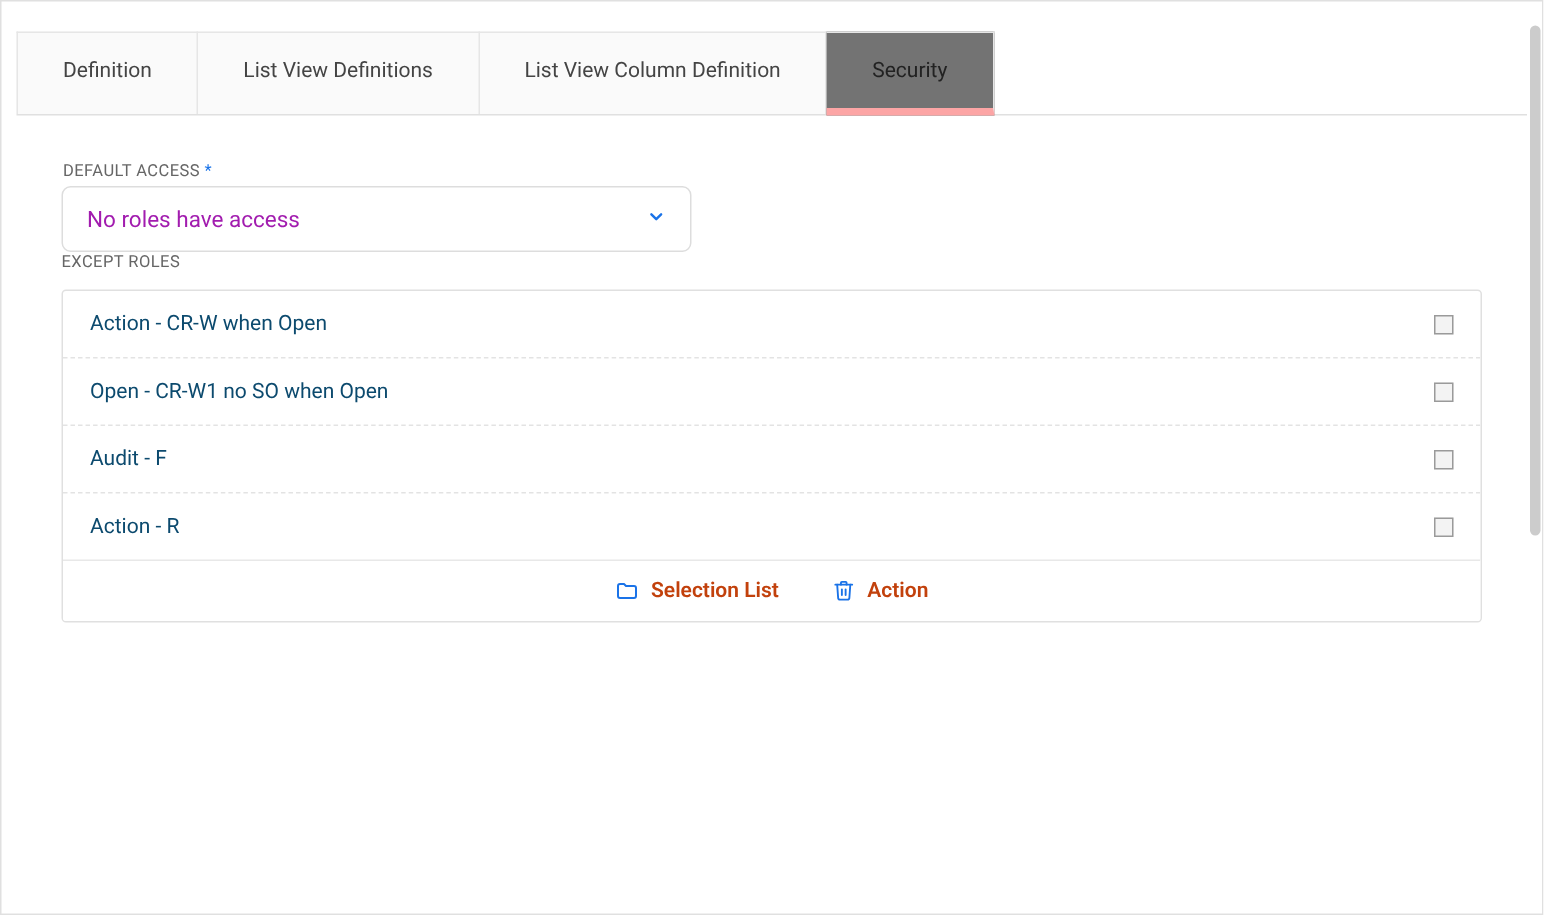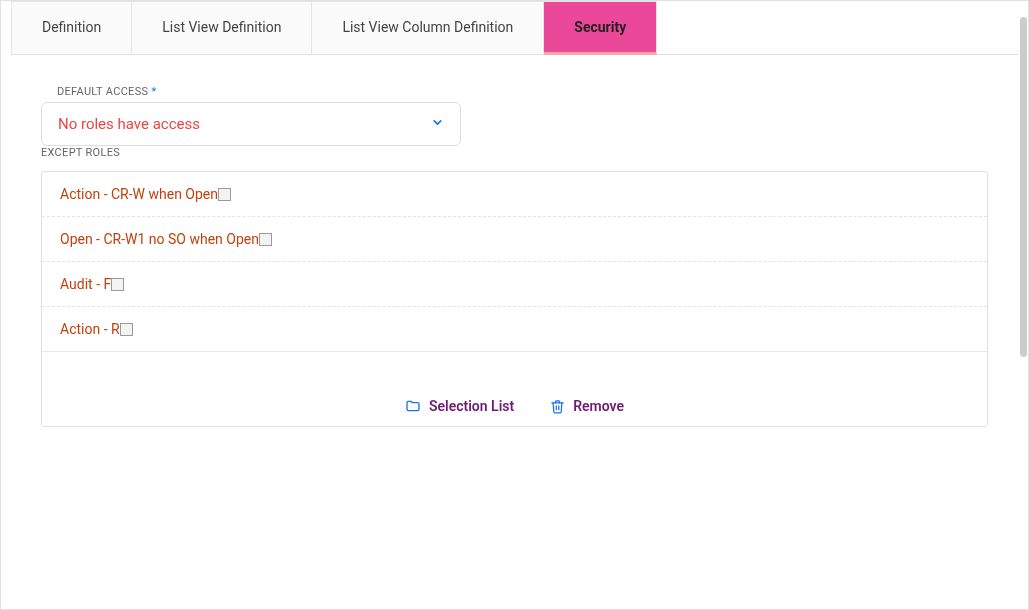--- a/index.html
+++ b/index.html
@@ -16,62 +16,62 @@
       background: #fff;
       overflow: hidden;
       position: relative;
     }
     .inner {
       padding: 0 10px 0 10px;
     }
     .tabs {
       display: flex;
       border-bottom: 1px solid #e0e0e0;
-      margin-top: 0;
+      margin-top: 20px;
     }
     .tab {
       padding: 17px 30px;
       font-size: 14px;
       color: #444;
       cursor: pointer;
       border-right: 1px solid #e6e6e6;
       border-top: 1px solid #e6e6e6;
       background: #fafafa;
       white-space: nowrap;
     }
     .tab:first-child { border-left: 1px solid #e6e6e6; }
     .tab.active {
-      background: #ec4899;
-      font-weight: 700;
+      background: #737373;
+      font-weight: 400;
       color: #222;
-      border-bottom: 3px solid #fca5a5;
+      border-bottom: 5px solid #fca5a5;
       margin-bottom: -1px;
     }
     .content {
       padding: 30px 30px 0 30px;
     }
     .field-label {
       font-size: 11px;
       color: #666;
       letter-spacing: 0.3px;
       margin-bottom: 4px;
-      margin-left: 16px;
+      margin-left: 1px;
       text-transform: uppercase;
     }
     .req-star { color: #1a73e8; }
     .select-box {
       width: 420px;
       border: 1px solid #ddd;
       border-radius: 6px;
       padding: 12px 16px;
       display: flex;
       justify-content: space-between;
       align-items: center;
       font-size: 15px;
-      color: #ef4444;
+      color: #a21caf;
       cursor: pointer;
       background: #fff;
     }
     .chevron { color: #1a73e8; }
     .section-label {
       font-size: 11px;
       color: #666;
       letter-spacing: 0.3px;
       text-transform: uppercase;
       margin-bottom: 12px;
@@ -90,70 +90,70 @@
     .roles-header {
       font-size: 11px;
       color: #777;
       letter-spacing: 0.3px;
       padding: 14px 18px;
       border-bottom: 1px dashed #e3e3e3;
       text-transform: uppercase;
     }
     .role-row {
       display: flex;
+      justify-content: space-between;
       align-items: center;
       padding: 14px 18px;
       border-bottom: 1px dashed #e3e3e3;
       font-size: 14px;
-      color: #c2410c;
+      color: #0c4a6e;
     }
     .role-row:last-child { border-bottom: none; }
     .row-check {
       width: 13px; height: 13px;
       border: 1px solid #9a9a9a;
       background: #f3f3f3;
       cursor: pointer;
     }
     .roles-footer {
       display: flex;
       justify-content: center;
       gap: 36px;
       padding: 12px 0;
       border-top: 1px solid #e8e8e8;
       background: #fff;
     }
     .footer-btn {
       display: flex;
-      align-items: flex-end;
+      align-items: flex-start;
       gap: 8px;
-      color: #701a75;
+      color: #c2410c;
       font-size: 14px;
       font-weight: 600;
       cursor: pointer;
-      margin-top: 34px;
     }
     .footer-btn svg { display: block; }
     .fake-scrollbar {
       position: absolute;
       right: 1px;
       top: 16px;
       width: 7px;
       height: 340px;
       background: #ccc;
       border-radius: 4px;
     }
   </style>
 </head>
 <body>
 
 <div class="wrapper">
   <div class="inner">
     <div class="tabs">
       <div class="tab">Definition</div>
-      <div class="tab">List View Definition</div>
+      <div class="tab">List View Definitions</div>
       <div class="tab">List View Column Definition</div>
       <div class="tab active">Security</div>
     </div>
 
     <div class="content">
       <div class="field-label">
         <span>DEFAULT ACCESS</span>
         <span class="req-star">*</span>
       </div>
       <div class="select-box">
@@ -199,20 +199,20 @@
           </div>
           <div class="footer-btn">
             <span>
               <svg width="15" height="15" viewBox="0 0 24 24" fill="none" stroke="#1a73e8" stroke-width="2" stroke-linecap="round" stroke-linejoin="round">
                   <polyline points="3 6 5 6 21 6"></polyline>
                   <path d="M19 6l-1 14a2 2 0 0 1-2 2H8a2 2 0 0 1-2-2L5 6"></path>
                   <path d="M10 11v6M14 11v6"></path>
                   <path d="M9 6V4a1 1 0 0 1 1-1h4a1 1 0 0 1 1 1v2"></path>
                 </svg>
             </span>
-            <span>Remove</span>
+            <span>Action</span>
           </div>
         </div>
       </div>
     </div>
   </div>
   <div class="fake-scrollbar"></div>
 </div>
 
 </body></html>

